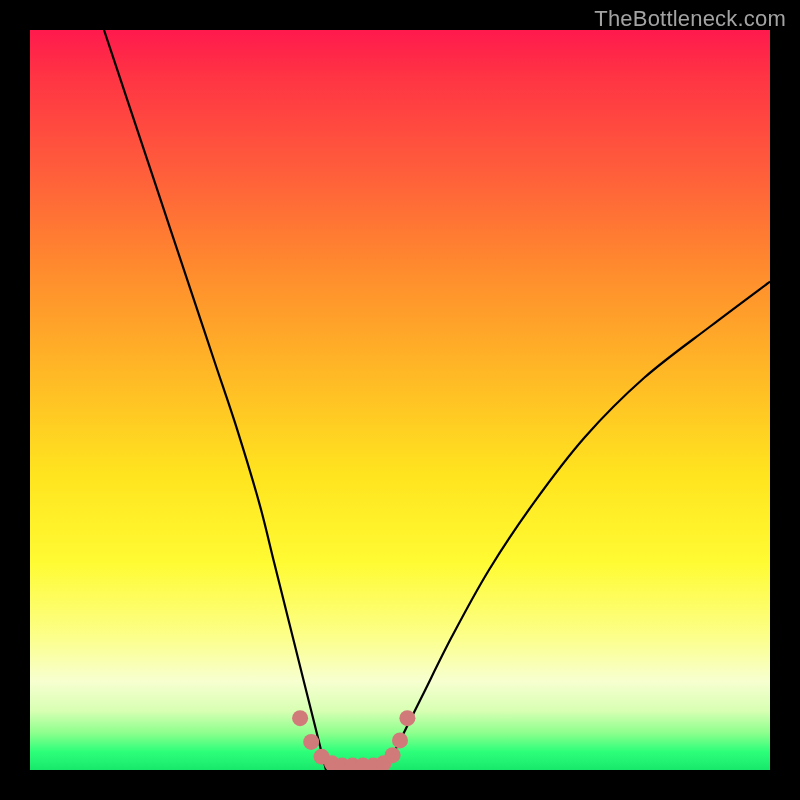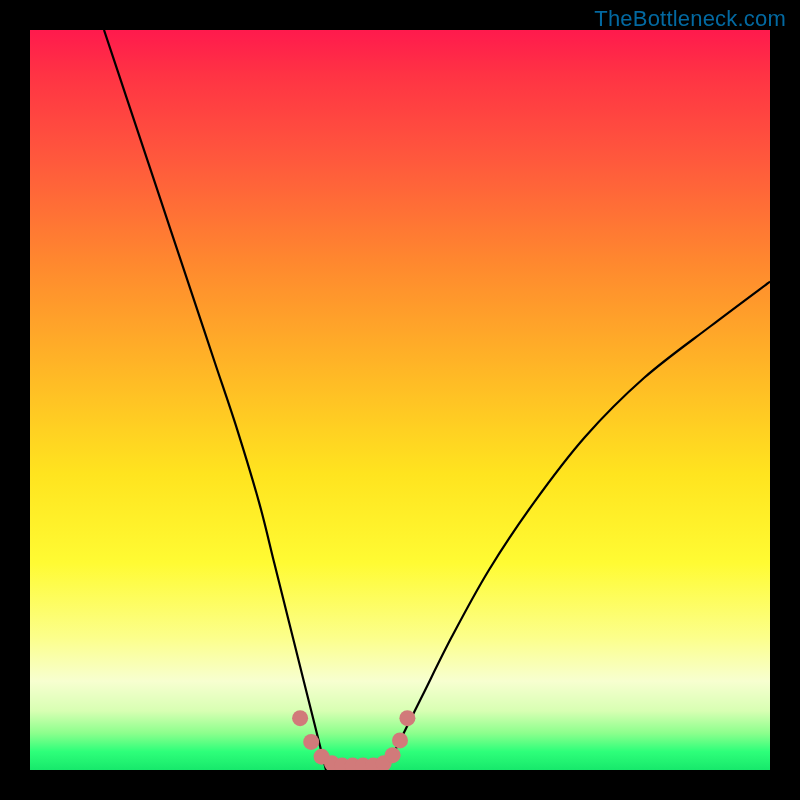--- a/index.html
+++ b/index.html
@@ -43,21 +43,21 @@
       #d8ffb3 92%,
       #8dff8d 95%,
       #2eff7a 97.5%,
       #17e86b 100%
     );
   }
   .watermark {
     position: absolute;
     top: 6px;
     right: 14px;
-    color: #0369a1;
+    color: #a3a3a3;
     font-size: 22px;
     letter-spacing: 0.2px;
     font-weight: 400;
     user-select: none;
   }
   svg.curve {
     position: absolute;
     inset: 0;
     width: 100%;
     height: 100%;

